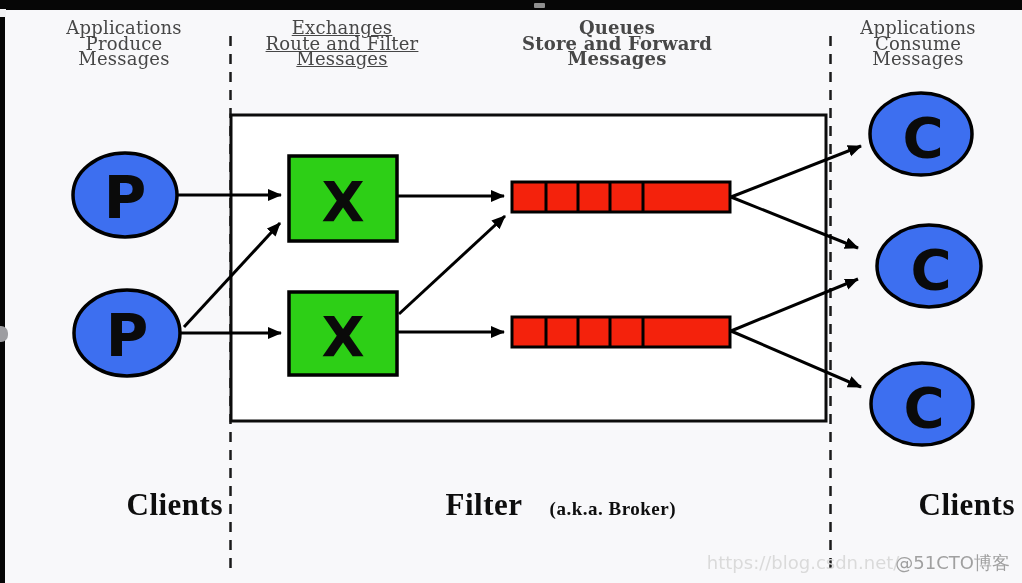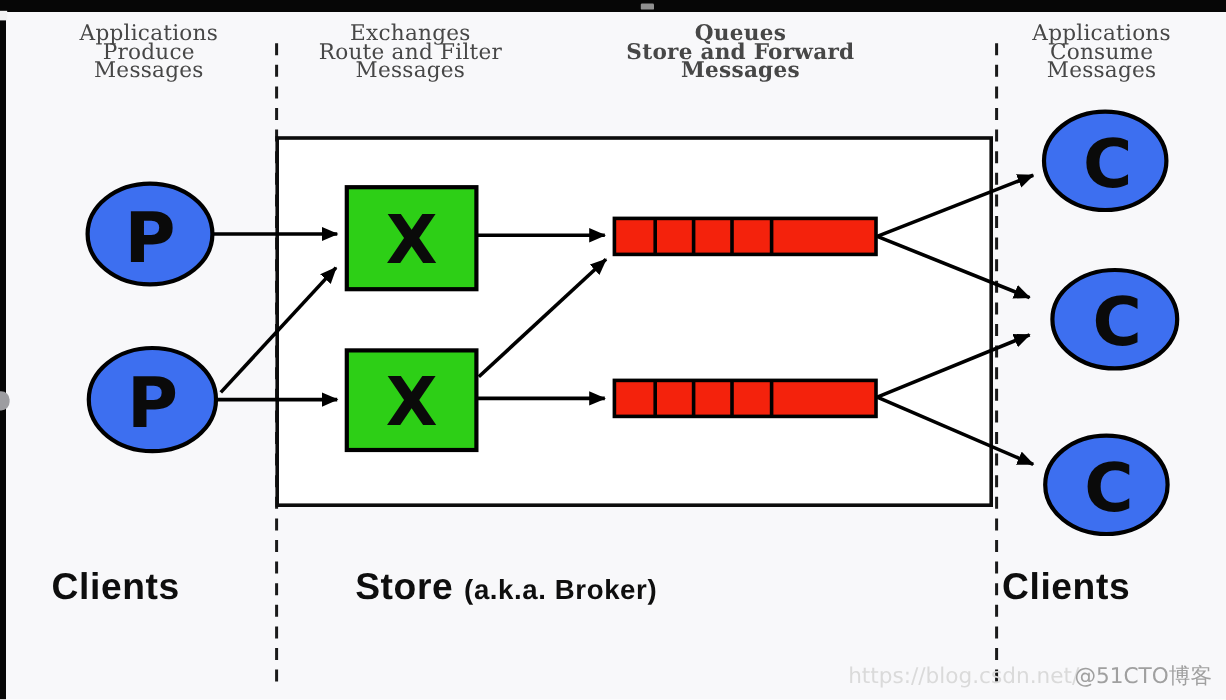--- a/index.html
+++ b/index.html
@@ -26,38 +26,38 @@
     top: 20px;
     text-align: center;
     font-family: "DejaVu Serif", serif;
     font-size: 18px;
     line-height: 15.5px;
     letter-spacing: 0.2px;
     color: #474747;
     white-space: pre-line;
   }
   .col-header.c1 { left: 9px; }
-  .col-header.c2 { left: 227px; }
+  .col-header.c2 { left: 227px; text-decoration: underline; }
   .col-header.c3 { left: 502px; font-weight: bold; }
   .col-header.c4 { left: 803px; }
 
   .footer-label {
     position: absolute;
-    top: 471px;
-    font-family: Liberation Sans, sans-serif;
+    top: 487px;
+    font-family: Liberation Serif, serif;
     font-weight: bold;
     font-size: 31px;
     color: #0e0e0e;
-    text-align: left;
+    text-align: right;
     letter-spacing: 0.5px;
   }
   .footer-label.clients-left  { left: 43px;  width: 180px; }
   .footer-label.server-block  { left: 296px; width: 380px; white-space: nowrap; }
   .footer-label.clients-right { left: 835px; width: 180px; }
-  .server-subtitle { font-size: 23px; margin-left: 9px; }
+  .server-subtitle { font-size: 19px; margin-left: 27px; }
 
   .node-letter {
     font-family: "DejaVu Sans", sans-serif;
     font-weight: bold;
     fill: #0a0a0a;
   }
   .watermark {
     position: absolute;
     right: 12px;
     bottom: 8px;
@@ -148,21 +148,21 @@
 Messages</div>
   <div class="col-header c3">Queues
 Store and Forward
 Messages</div>
   <div class="col-header c4">Applications
 Consume
 Messages</div>
 
   <div class="footer-label clients-left">Clients</div>
   <div class="footer-label server-block">
-    <span>Store</span><span class="server-subtitle">(a.k.a. Broker)</span>
+    <span>Filter</span><span class="server-subtitle">(a.k.a. Broker)</span>
   </div>
   <div class="footer-label clients-right">Clients</div>
 
   <div class="watermark">
     <span class="wm-url">https://blog.csdn.net/</span><span class="wm-badge">@51CTO博客</span>
   </div>
 
 </div>
 
 </body></html>

